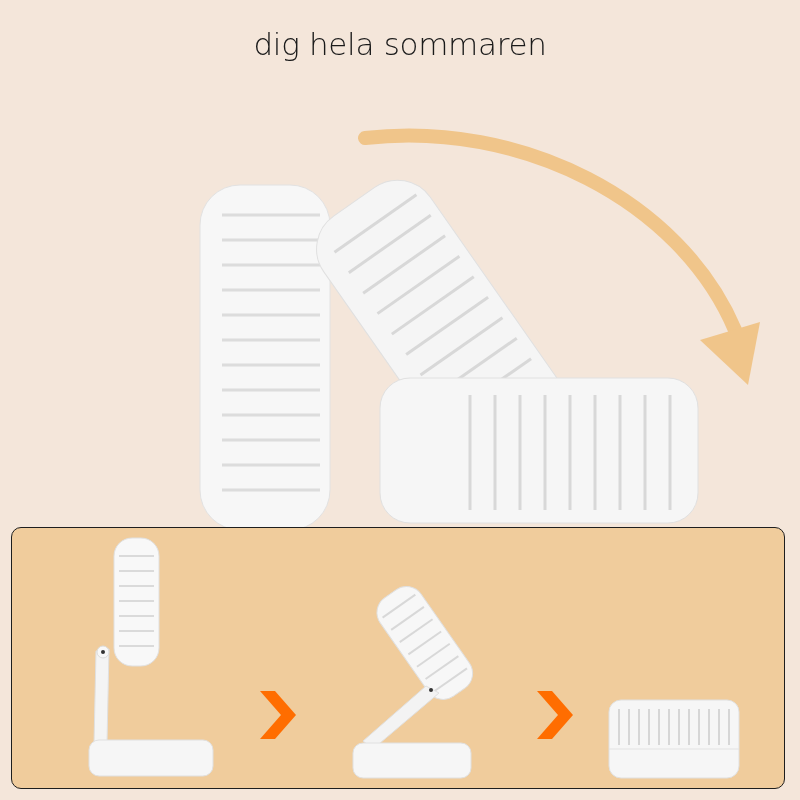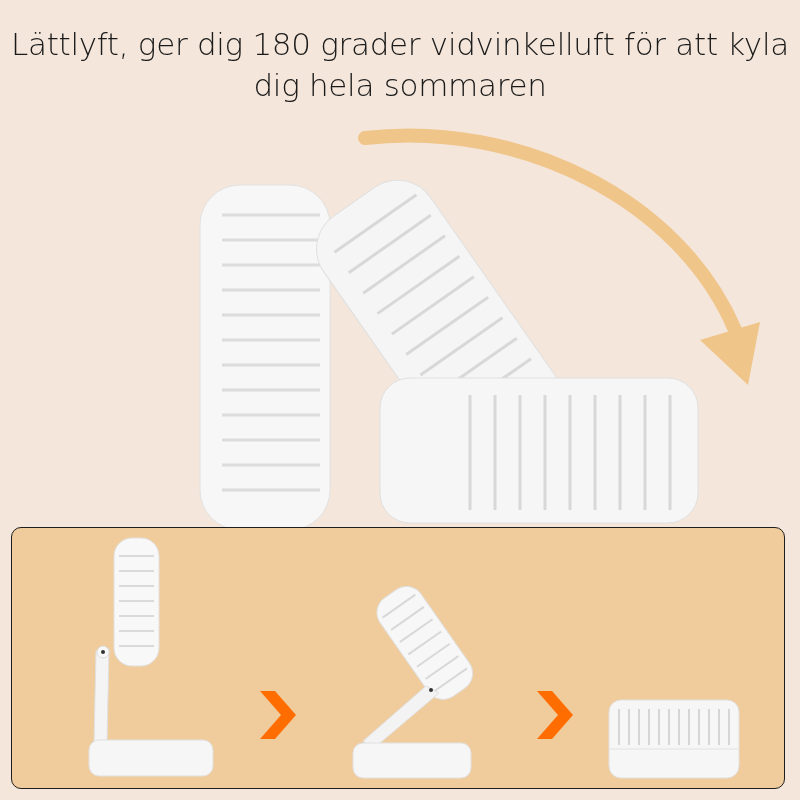--- a/index.html
+++ b/index.html
@@ -5,21 +5,20 @@
   html,body{margin:0;padding:0;}
   body{width:800px;height:800px;overflow:hidden;background:#f4e6da;font-family:"DejaVu Sans","Liberation Sans",sans-serif;position:relative;}
   .headline{position:absolute;top:24px;left:0;width:800px;text-align:center;font-size:31px;line-height:41px;color:#1a1a1a;font-weight:300;letter-spacing:-0.3px;}
   .hero{position:absolute;left:0;top:120px;width:800px;height:410px;}
   .panel{position:absolute;left:11px;top:527px;width:772px;height:260px;background:#f0cc9c;border:1.5px solid #1e1e1e;border-radius:10px;overflow:hidden;}
 </style>
 </head>
 <body>
 
 <div class="headline">
-  <div>Lättlyft, ger dig 180 grader vidvinkelluft för att kyla</div>
   <div>dig hela sommaren</div>
 </div>
 
 <svg class="hero" viewBox="0 120 800 410" width="800" height="410">
 
   <g>
     <path d="M365 138 C 520 120, 680 200, 735 330" fill="none" stroke="#f0c58a" stroke-width="14" stroke-linecap="round"></path>
     <polygon points="700,340 760,322 748,385" fill="#f0c58a"></polygon>
   </g>
 

